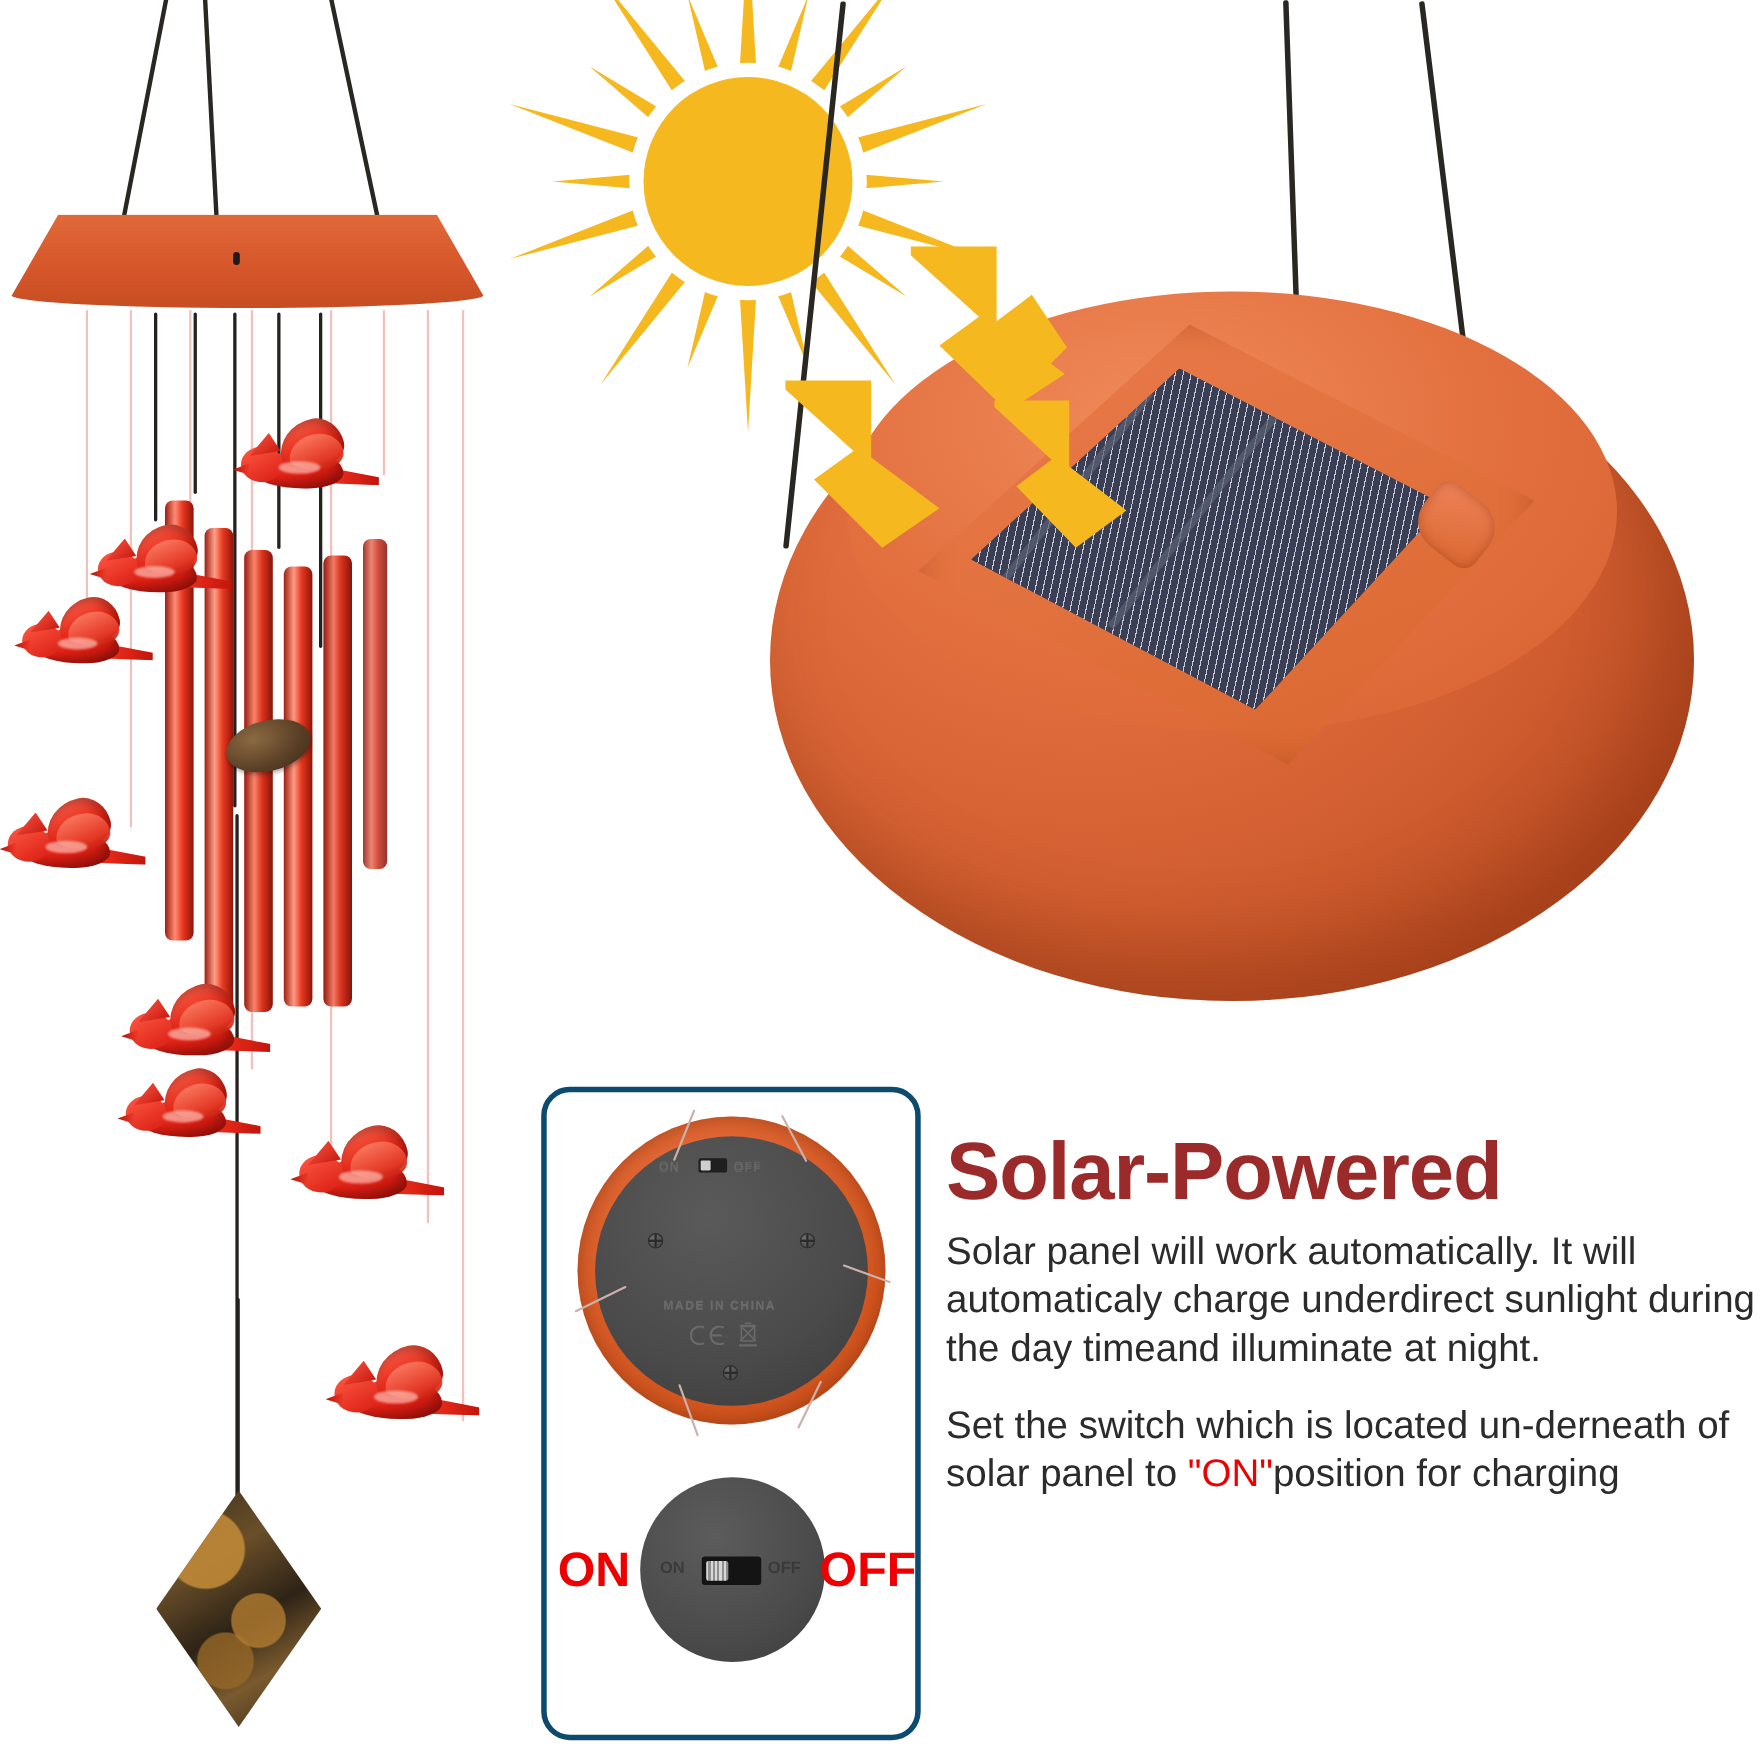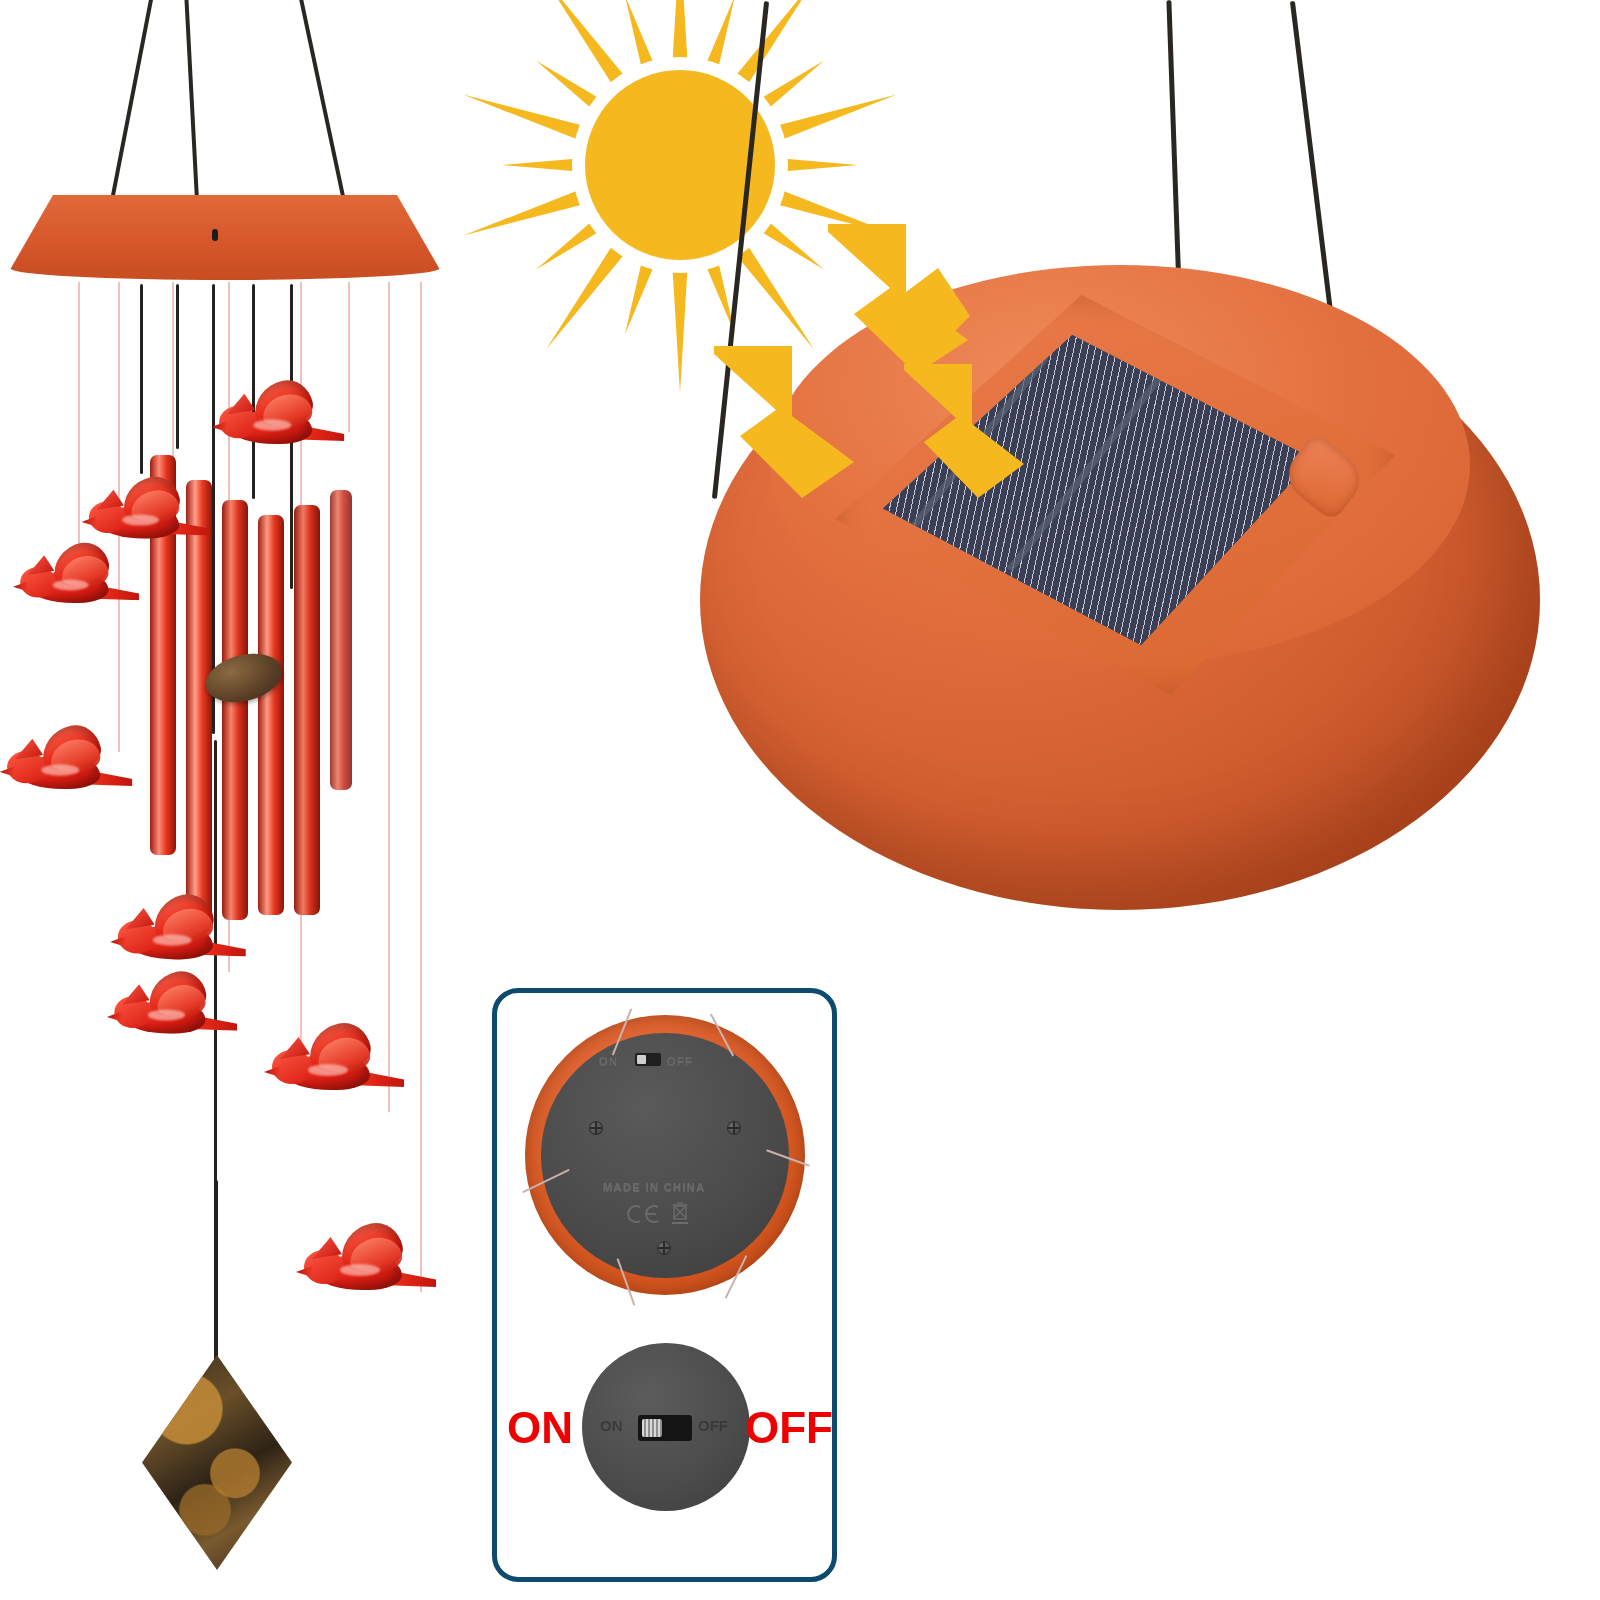--- a/index.html
+++ b/index.html
@@ -320,15 +320,18 @@
       <div class="disc-switch">
           <i></i>
         </div>
       <span class="disc-label" style="left:116px;top:74px;">OFF</span>
     </div>
     <span class="redlabel" style="left:10px;top:410px;">ON</span>
     <span class="redlabel" style="left:248px;top:410px;">OFF</span>
   </div>
 
   <div class="abs" id="text-col">
+    <h1 id="headline">Solar-Powered</h1>
+    <p class="para">Solar panel will work automatically. It will automaticaly charge underdirect sunlight during the day timeand illuminate at night.</p>
+    <p class="para"><span>Set the switch which is located un-derneath of solar panel to </span><span class="on-red">"ON"</span><span>position for charging</span></p>
   </div>
 
 </div>
 
 </body></html>

